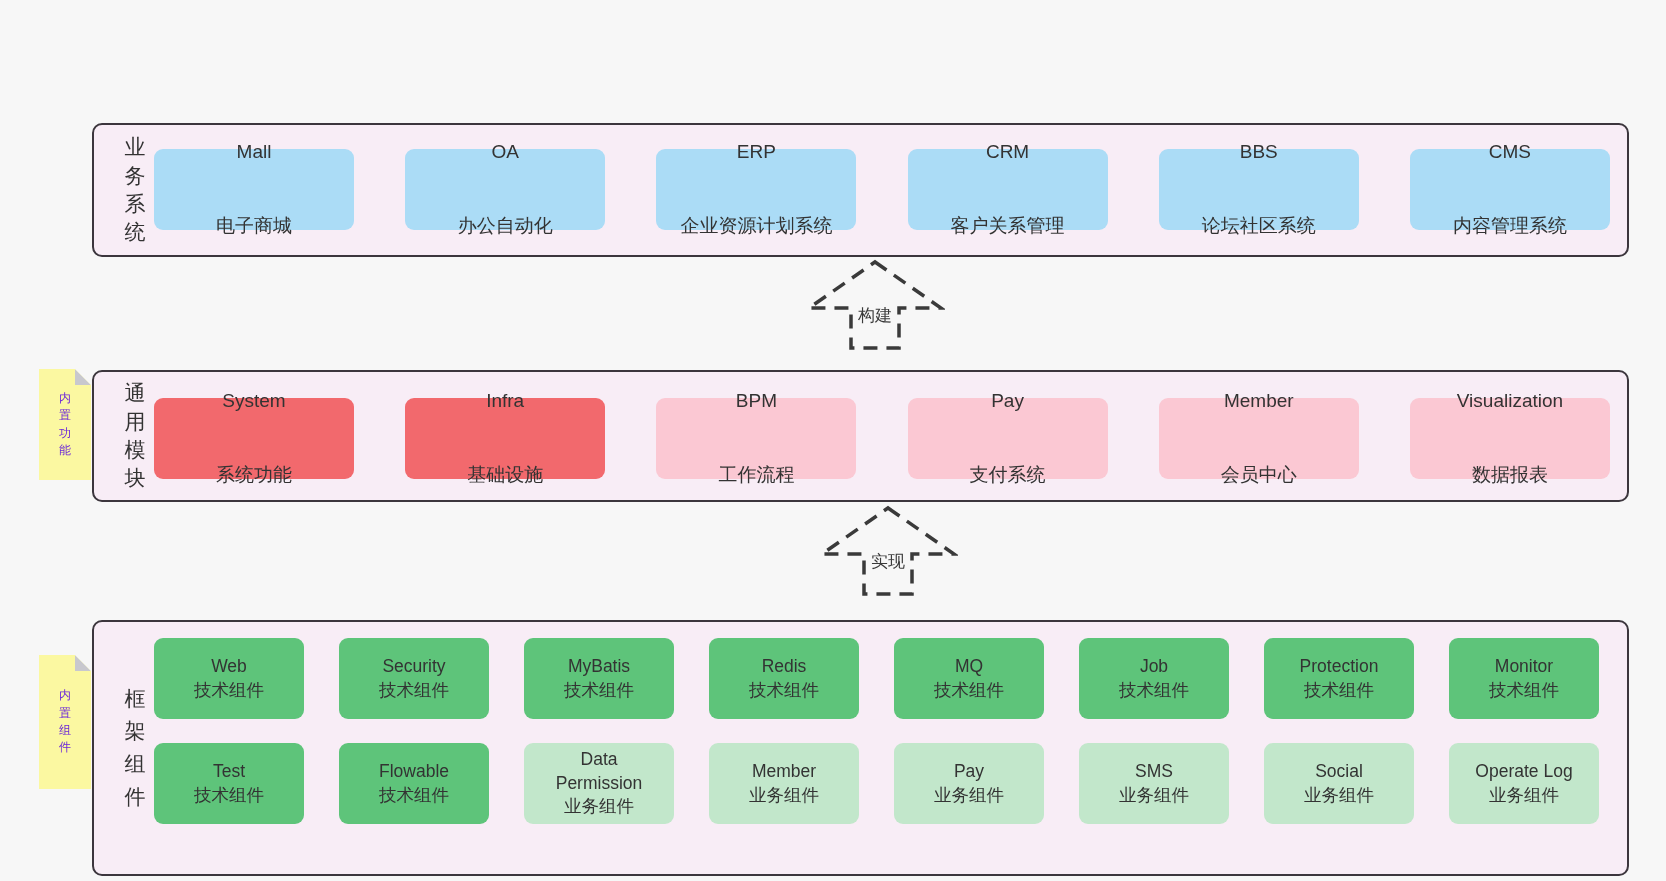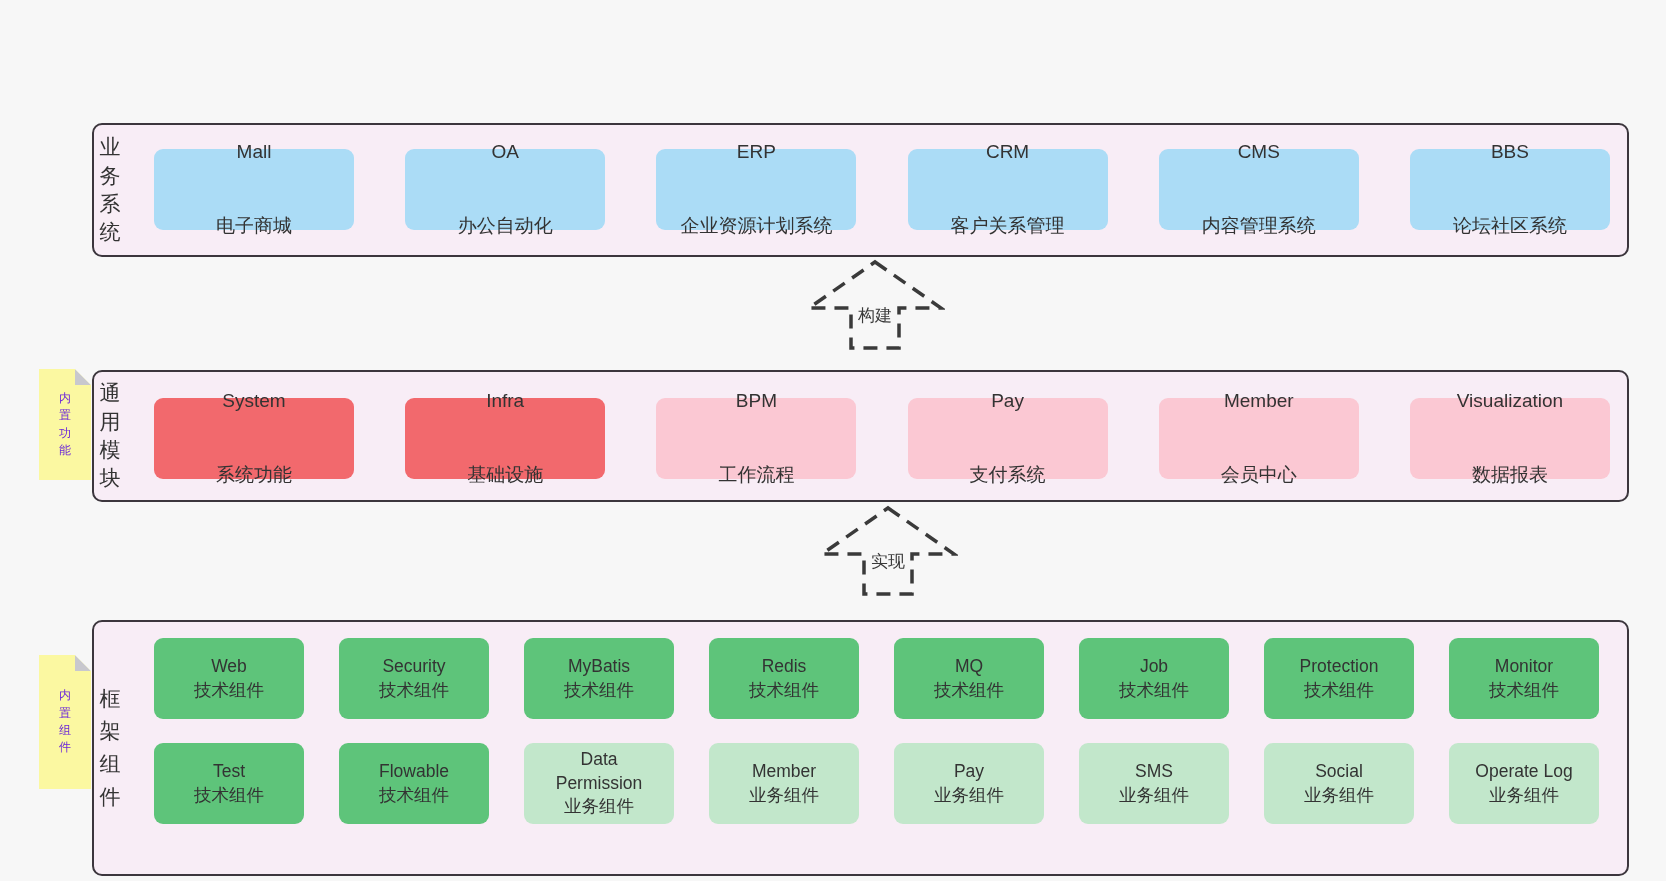--- a/index.html
+++ b/index.html
@@ -11,21 +11,21 @@
   
   .layer{
     position:absolute;left:92px;width:1537px;box-sizing:border-box;
     background:#f8edf6;border:2px solid #3c363d;border-radius:10px;
   }
   #layer-business{top:123px;height:134px;}
   #layer-modules{top:370px;height:132px;}
   #layer-components{top:620px;height:256px;}
   
   .vlabel{
-    position:absolute;left:1px;top:0;bottom:0;width:30px;
+    position:absolute;left:26px;top:0;bottom:0;width:30px;
     display:flex;align-items:center;justify-content:center;
   }
   .vlabel span{
     display:block;width:22px;word-break:break-all;text-align:center;
     font-size:21px;line-height:1.35;color:#333;
   }
   #layer-components .vlabel span{line-height:1.55;}
   
   .row{position:absolute;left:60px;right:17px;display:flex;justify-content:space-between;}
   #layer-business .row{top:24px;}
@@ -92,26 +92,26 @@
     </div>
     <div class="box box6 blue">
       <span class="name">ERP</span>
       <span class="desc">企业资源计划系统</span>
     </div>
     <div class="box box6 blue">
       <span class="name">CRM</span>
       <span class="desc">客户关系管理</span>
     </div>
     <div class="box box6 blue">
+      <span class="name">BBS</span>
+      <span class="desc">论坛社区系统</span>
+    </div>
+    <div class="box box6 blue">
       <span class="name">CMS</span>
       <span class="desc">内容管理系统</span>
-    </div>
-    <div class="box box6 blue">
-      <span class="name">BBS</span>
-      <span class="desc">论坛社区系统</span>
     </div>
   </div>
 </div>
 
 <div class="arrow" id="arrow-build">
   <svg viewBox="0 0 140 96">
     <polygon points="70,6 136,52 94,52 94,92 46,92 46,52 4,52" fill="none" stroke="#3a3a3a" stroke-width="3.5" stroke-dasharray="14 9"></polygon>
   </svg>
   <span class="lbl">构建</span>
 </div>

